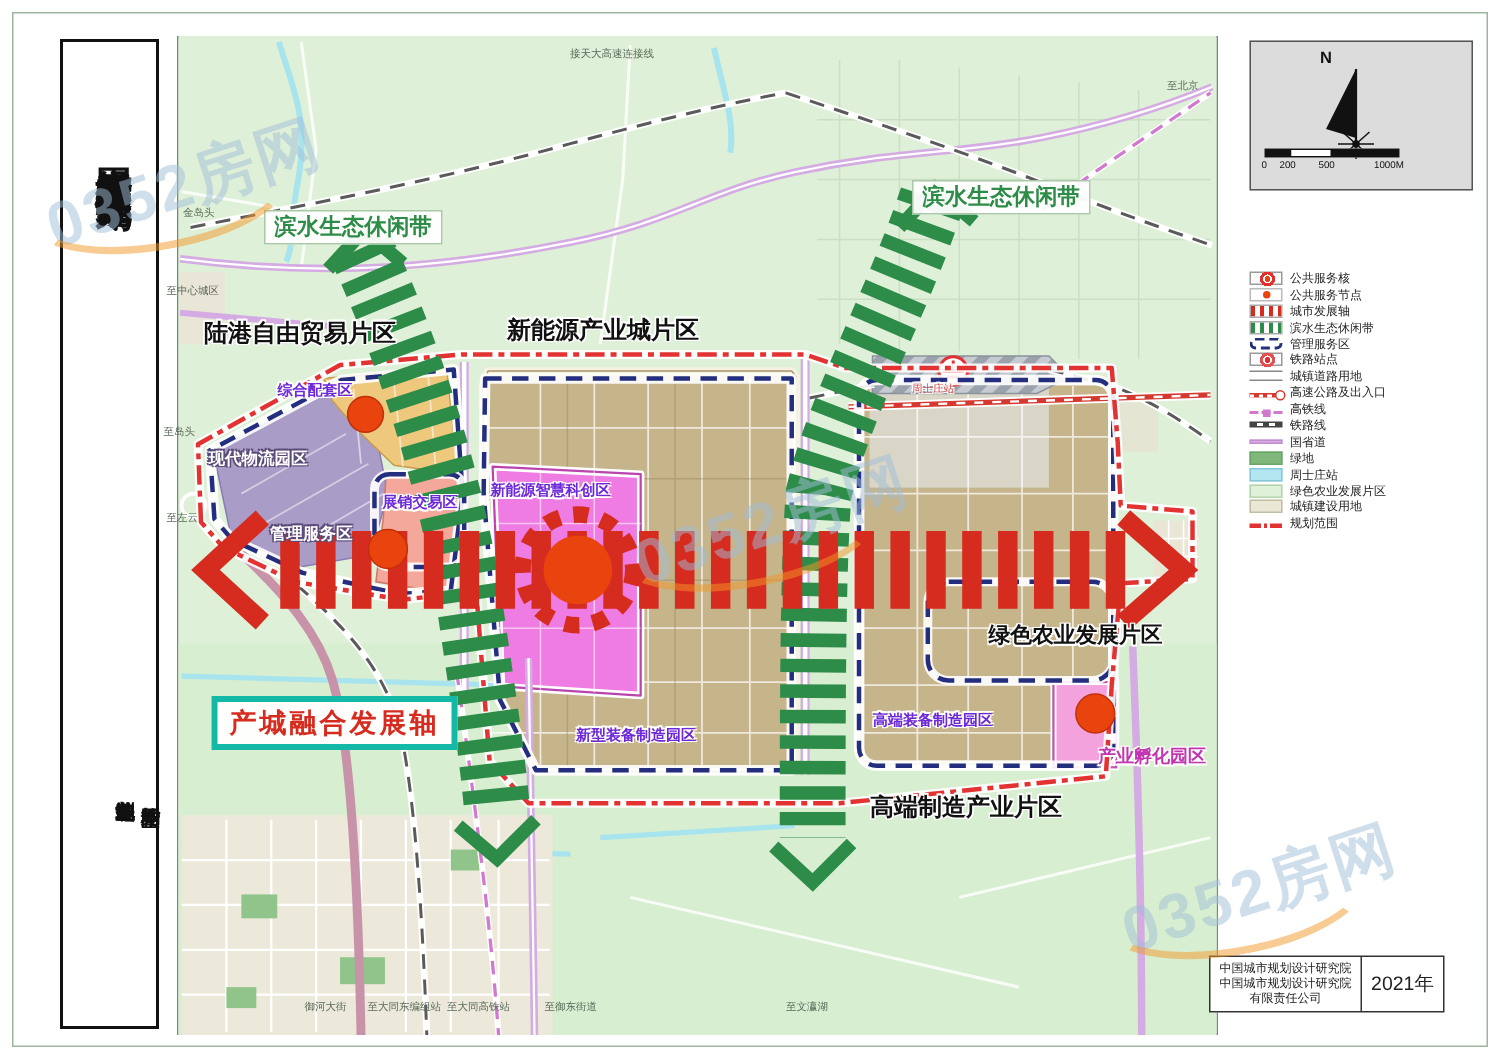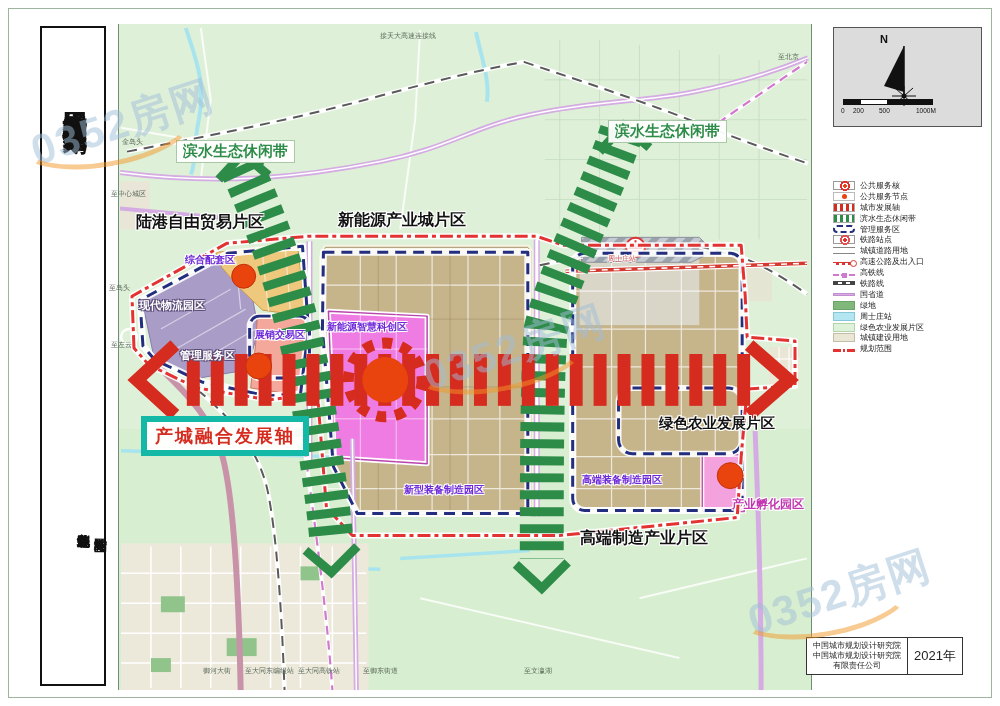--- a/index.html
+++ b/index.html
@@ -54,21 +54,21 @@
   .attr-left{width:100px;border-right:1px solid #333;display:flex;flex-direction:column;justify-content:center;align-items:center;}
   .attr-left div{font-size:8px;font-weight:normal;color:#222;line-height:1.25;white-space:nowrap;}
   .attr-right{flex:1;display:flex;align-items:center;justify-content:center;font-size:13px;color:#222;}
 
   
   .mlabel{position:absolute;white-space:nowrap;font-weight:bold;}
   .halo{text-shadow:-1px -1px 0 #fff,1px -1px 0 #fff,-1px 1px 0 #fff,1px 1px 0 #fff,0 1px 0 #fff,0 -1px 0 #fff;}
   .halo-dark{text-shadow:-1px -1px 0 #5a4a78,1px -1px 0 #5a4a78,-1px 1px 0 #5a4a78,1px 1px 0 #5a4a78;}
   .lbl-district{font-size:16px;color:#111;}
   .lbl-eco{font-size:15px;color:#2e8c49;background:rgba(255,255,255,.95);border:1px solid #a8c8a8;padding:1px 6px;}
-  .lbl-axis{font-size:18px;color:#d62b1f;background:rgba(255,255,255,.96);border:6px solid #14b8a6;padding:2px 8px;letter-spacing:2px;}
+  .lbl-axis{font-size:18px;color:#d62b1f;background:rgba(255,255,255,.96);border:4px solid #14b8a6;padding:2px 8px;letter-spacing:2px;margin-top:48px;}
   .lbl-zone{font-size:10px;color:#6d28d9;}
   .lbl-zone-light{font-size:11px;color:#fff;}
   .lbl-agri{font-size:14.5px;color:#111;}
   .lbl-magenta{font-size:12px;color:#c236b2;}
   .lbl-station{font-size:7px;color:#cf4848;font-weight:normal;}
   .lbl-tiny{font-size:7px;color:#5a6a5a;font-weight:normal;}
 
   
   .wm{position:absolute;transform:rotate(-18deg);font-size:42px;font-weight:bold;color:rgba(160,190,215,.5);letter-spacing:2px;white-space:nowrap;pointer-events:none;z-index:50;}
   .wm::before{content:"";position:absolute;left:-14px;top:-6px;width:170px;height:62px;border:5px solid transparent;border-bottom-color:rgba(242,152,40,.5);border-radius:50%;transform:rotate(8deg);}
@@ -264,21 +264,21 @@
   <div class="mlabel lbl-eco" style="left:608px;top:120px;">滨水生态休闲带</div>
   <div class="mlabel lbl-district halo" style="left:136px;top:212px;">陆港自由贸易片区</div>
   <div class="mlabel lbl-district halo" style="left:338px;top:210px;">新能源产业城片区</div>
   <div class="mlabel lbl-district halo" style="left:580px;top:528px;">高端制造产业片区</div>
   <div class="mlabel lbl-axis" style="left:141px;top:416px;">产城融合发展轴</div>
   <div class="mlabel lbl-zone halo" style="left:185px;top:253px;">综合配套区</div>
   <div class="mlabel lbl-zone-light halo-dark" style="left:139px;top:298px;">现代物流园区</div>
   <div class="mlabel lbl-zone halo" style="left:255px;top:328px;">展销交易区</div>
   <div class="mlabel lbl-zone-light halo-dark" style="left:180px;top:348px;">管理服务区</div>
   <div class="mlabel lbl-zone halo" style="left:327px;top:320px;">新能源智慧科创区</div>
-  <div class="mlabel lbl-zone halo" style="left:404px;top:483px;">新型装备制造园区</div>
+  <div class="mlabel lbl-zone halo" style="left:384px;top:483px;">新型装备制造园区</div>
   <div class="mlabel lbl-zone halo" style="left:582px;top:473px;">高端装备制造园区</div>
   <div class="mlabel lbl-agri halo" style="left:659px;top:414px;">绿色农业发展片区</div>
   <div class="mlabel lbl-magenta halo" style="left:712px;top:496px;padding-left:20px;">产业孵化园区</div>
   <div class="mlabel lbl-station halo" style="left:608px;top:254px;">周士庄站</div>
 
   <div class="mlabel lbl-tiny" style="left:122px;top:137px;">金岛头</div>
   <div class="mlabel lbl-tiny" style="left:111px;top:189px;">至中心城区</div>
   <div class="mlabel lbl-tiny" style="left:109px;top:283px;">至岛头</div>
   <div class="mlabel lbl-tiny" style="left:111px;top:340px;">至左云</div>
   <div class="mlabel lbl-tiny" style="left:380px;top:31px;">接天大高速连接线</div>

